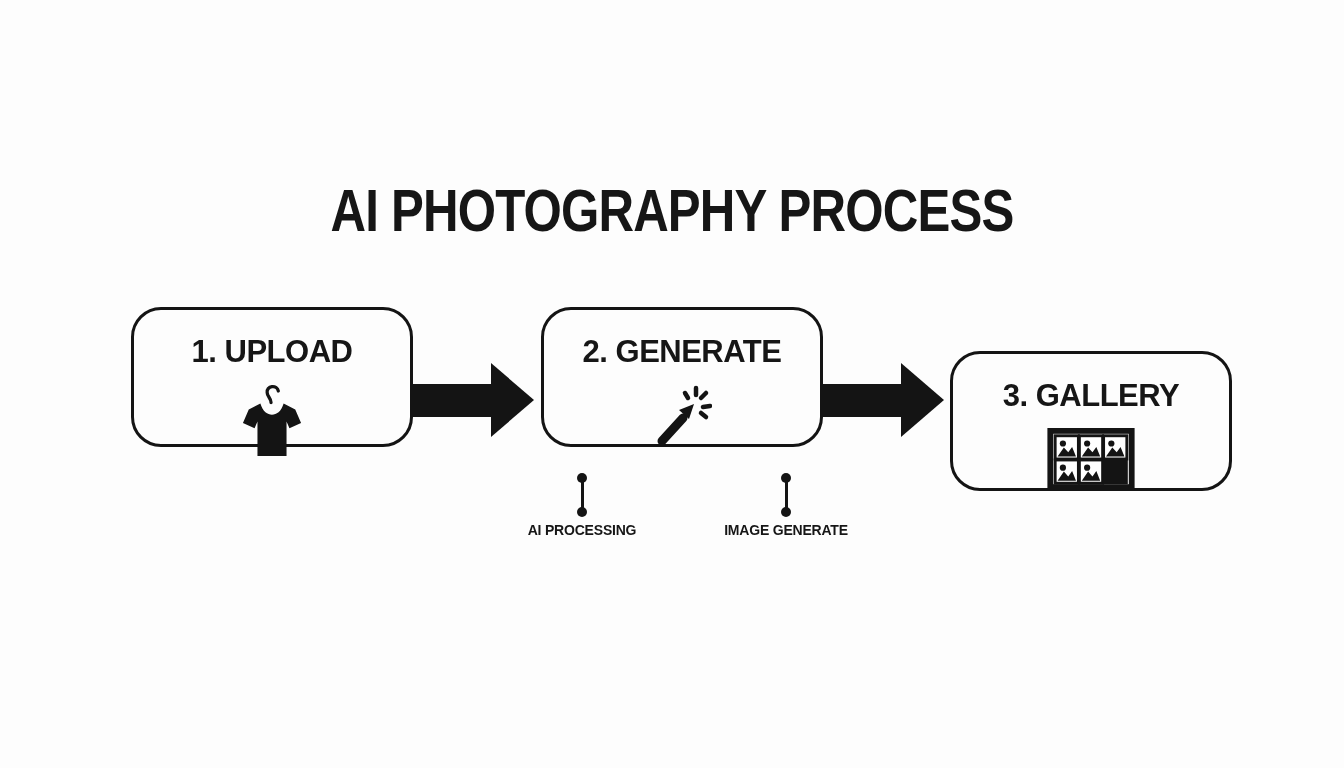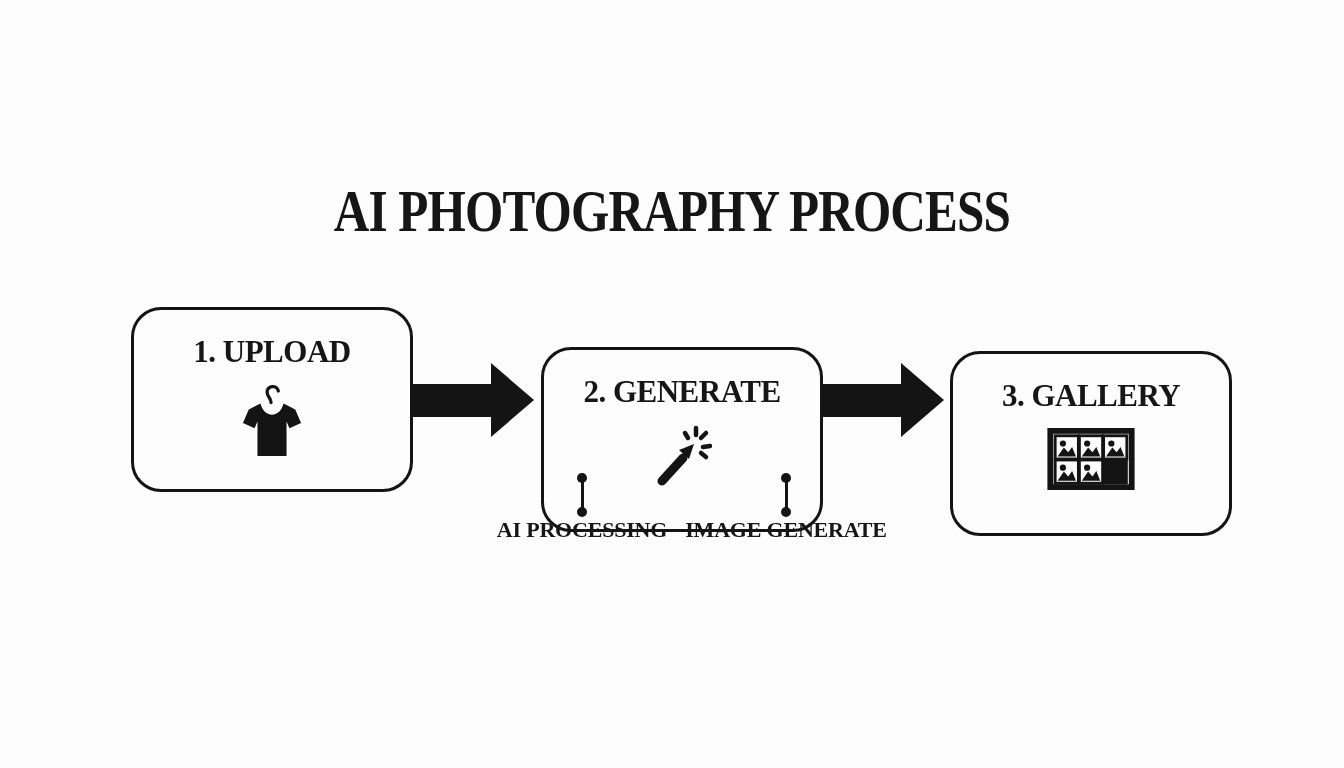--- a/index.html
+++ b/index.html
@@ -8,21 +8,20 @@
     background: #fdfdfd;
     font-family: "Liberation Sans", sans-serif;
   }
   #canvas {
     position: relative;
     width: 1344px;
     height: 768px;
     background: #fdfdfd;
     overflow: hidden;
     color: #161616;
-    font-family: Liberation Serif, serif;
   }
 
   
   .diagram-title {
     position: absolute;
     top: 142px;
     left: 0;
     width: 100%;
     text-align: center;
     font-size: 60px;
@@ -33,31 +32,31 @@
     transform: scaleX(0.82);
     transform-origin: 50% 50%;
     white-space: nowrap;
   }
 
   
   .step-box {
     position: absolute;
     top: 307px;
     width: 282px;
-    height: 185px;
+    height: 140px;
     box-sizing: border-box;
     border: 3px solid #141414;
     border-radius: 30px;
     background: #fdfdfd;
     display: flex;
     flex-direction: column;
     align-items: center;
   }
   .step-box.pos-1 { left: 131px; }
-  .step-box.pos-2 { left: 541px; margin-top: 40px; }
+  .step-box.pos-2 { left: 541px; }
   .step-box.pos-3 { left: 950px; margin-top: 44px; }
 
   .step-label {
     margin-top: 24px;
     font-size: 31px;
     line-height: 36px;
     font-weight: bold;
     letter-spacing: -0.5px;
     color: #161616;
     white-space: nowrap;
@@ -119,21 +118,21 @@
     background: #141414;
   }
   .connector .pin-dot.top { top: 0; }
   .connector .pin-dot.bottom { top: 34px; }
 
   
   .annotation-label {
     position: absolute;
     top: 520px;
     transform: translateX(-50%);
-    font-size: 22px;
+    font-size: 14px;
     line-height: 20px;
     font-weight: bold;
     letter-spacing: -0.2px;
     color: #161616;
     white-space: nowrap;
   }
   .annotation-label.pos-1 { left: 582px; }
   .annotation-label.pos-2 { left: 786px; }
 </style>
 </head>

